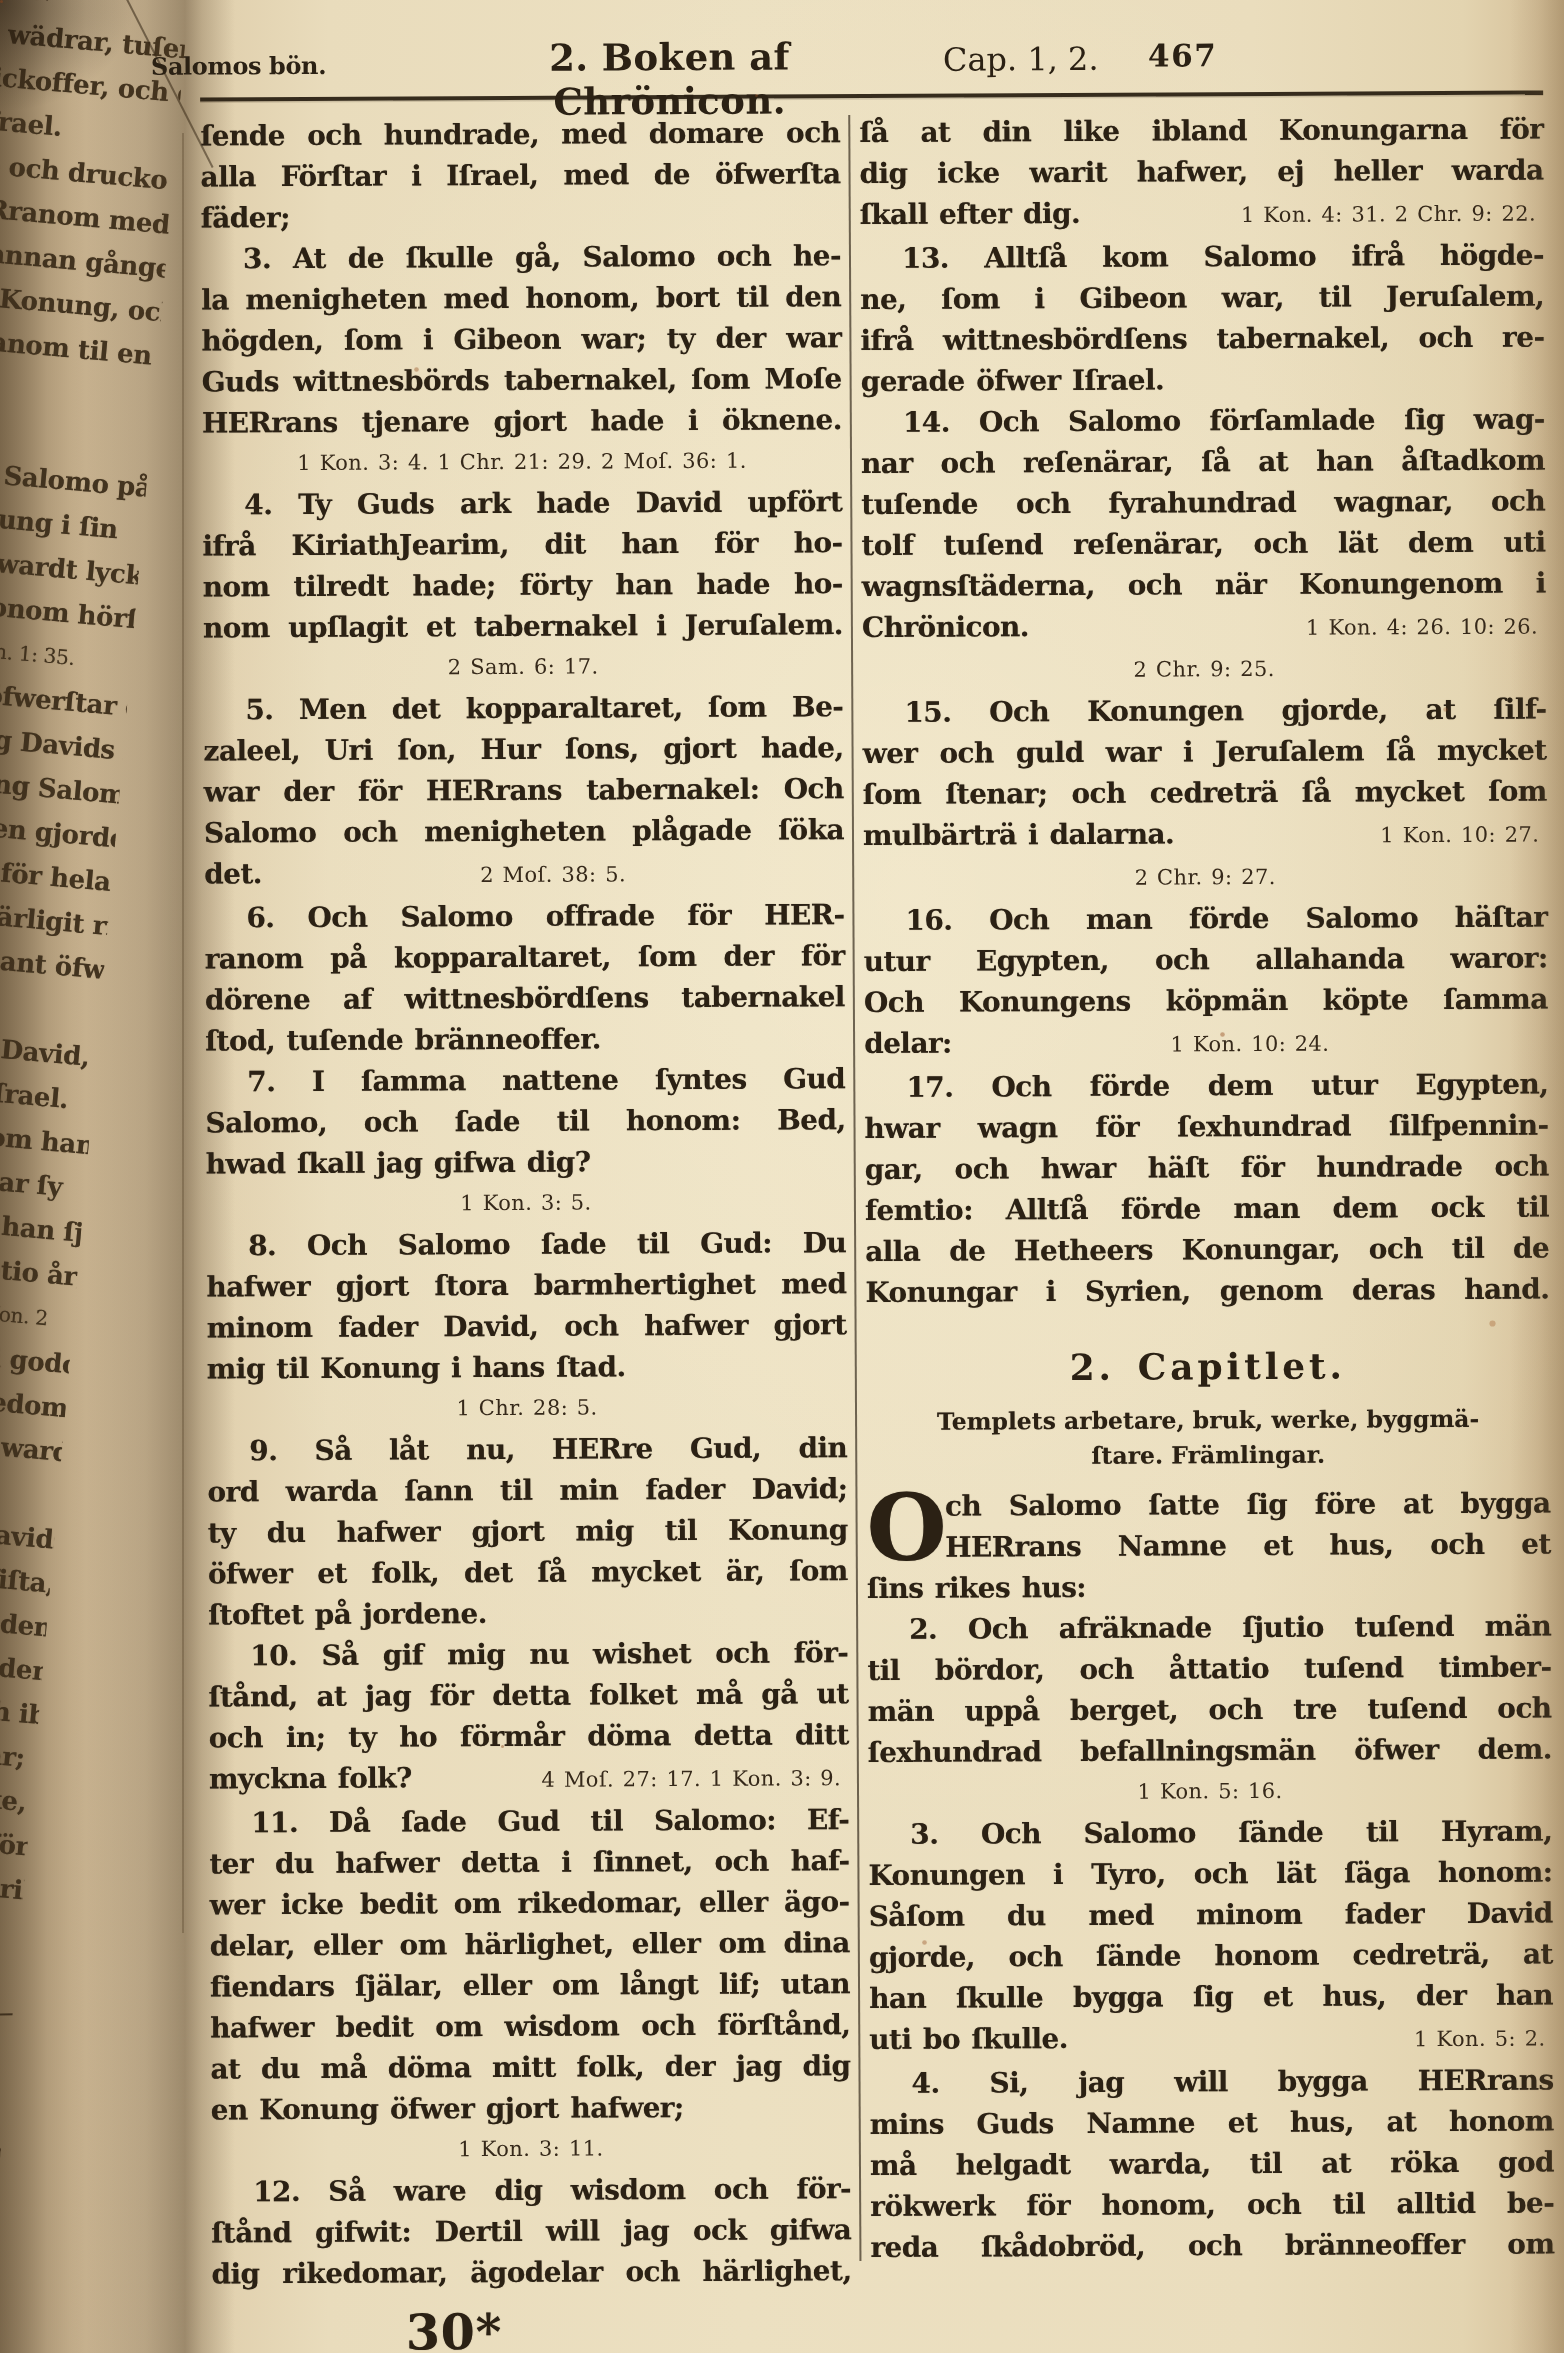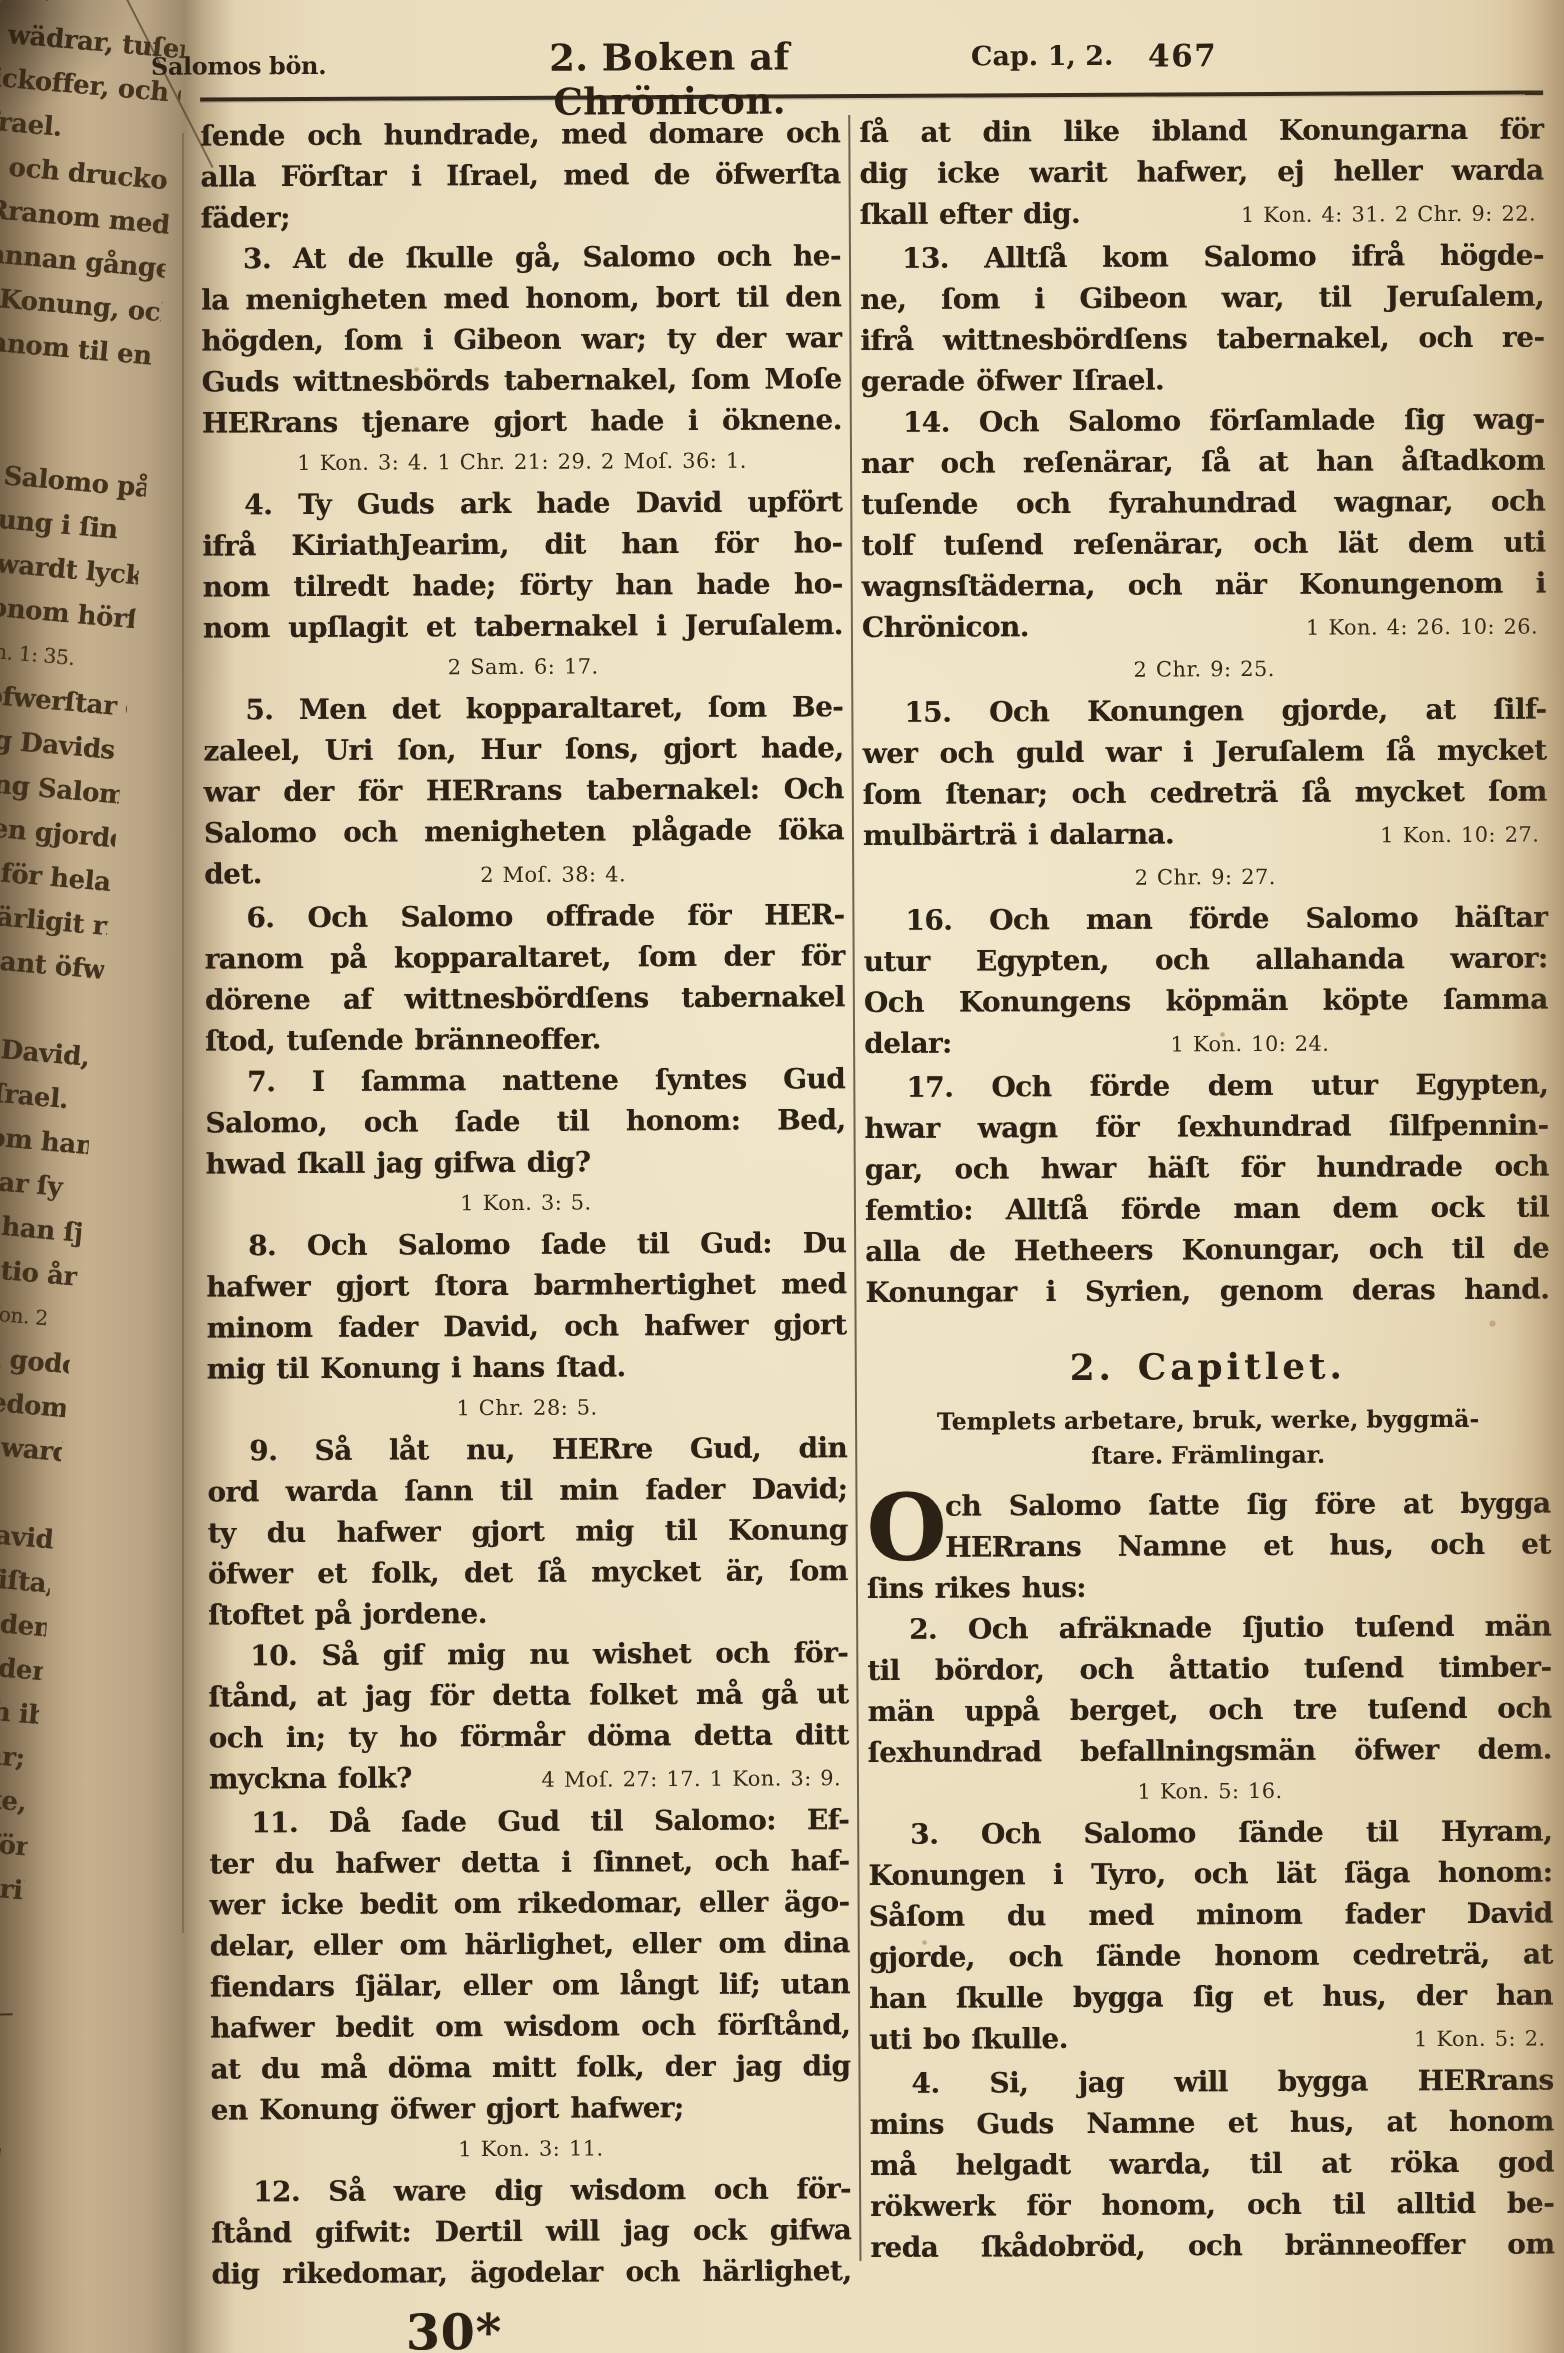--- a/index.html
+++ b/index.html
@@ -36,21 +36,21 @@
   #leaf-edge2{position:absolute;left:182px;top:133px;width:1.6px;height:1800px;background:rgba(70,52,30,.30);}
   #corner-shade{position:absolute;left:0;top:0;width:203px;height:172px;pointer-events:none;
     background:radial-gradient(ellipse 180px 149px at 0 0,rgba(25,16,8,.5),rgba(25,16,8,0) 75%);}
 
   
   #main{position:absolute;left:200px;top:28px;width:1343px;transform:rotate(-.3deg);}
   #header{position:relative;height:61px;}
   #h-left{position:absolute;left:-49px;top:20.3px;font-size:24px;font-weight:bold;letter-spacing:-0.4px;}
   #h-center{position:absolute;left:235px;top:6.3px;width:469px;text-align:center;
             font-size:37px;font-weight:bold;letter-spacing:0.4px;}
-  #h-cap{position:absolute;left:771px;top:12.5px;font-size:27px;font-weight:bold;}
+  #h-cap{position:absolute;left:743px;top:12.5px;font-size:32px;font-weight:normal;}
   #h-page{position:absolute;left:948px;top:11px;font-size:31px;font-weight:bold;letter-spacing:1.6px;}
   #head-rule{height:3.9px;background:rgba(38,28,15,.92);margin-top:4.7px;
              box-shadow:0 1.6px 0 rgba(38,28,15,.15);}
 
   #cols{position:relative;margin-top:14px;}
   #col-divider{position:absolute;left:648px;top:3.1px;width:2.3px;height:2146px;background:rgba(42,32,18,.66);}
   #col-left{position:absolute;left:0;top:0;width:640px;}
   #col-right{position:absolute;left:659px;top:0;width:684px;}
 
   .bl{font-size:28px;line-height:41px;font-weight:bold;letter-spacing:-0.6px;word-spacing:2.3px;
@@ -173,21 +173,21 @@
           <div class="bl just">ifrå KiriathJearim, dit han för ho-</div>
           <div class="bl just">nom tilredt hade; förty han hade ho-</div>
           <div class="bl just">nom upſlagit et tabernakel i Jeruſalem.</div>
           <div class="refline">2 Sam. 6: 17.</div>
           <div class="bl just ind">5. Men det kopparaltaret, ſom Be-</div>
           <div class="bl just">zaleel, Uri ſon, Hur ſons, gjort hade,</div>
           <div class="bl just">war der för HERrans tabernakel: Och</div>
           <div class="bl just">Salomo och menigheten plågade ſöka</div>
           <div class="bl hasref">
             <span class="vtext">det.</span>
-            <span class="ref-inline c">2 Moſ. 38: 4.</span>
+            <span class="ref-inline c">2 Moſ. 38: 5.</span>
           </div>
           <div class="bl just ind">6. Och Salomo offrade för HER-</div>
           <div class="bl just">ranom på kopparaltaret, ſom der för</div>
           <div class="bl just">dörene af wittnesbördſens tabernakel</div>
           <div class="bl">ſtod, tuſende bränneoffer.</div>
           <div class="bl just ind">7. I ſamma nattene ſyntes Gud</div>
           <div class="bl just">Salomo, och ſade til honom: Bed,</div>
           <div class="bl">hwad ſkall jag gifwa dig?</div>
           <div class="refline">1 Kon. 3: 5.</div>
           <div class="bl just ind">8. Och Salomo ſade til Gud: Du</div>

